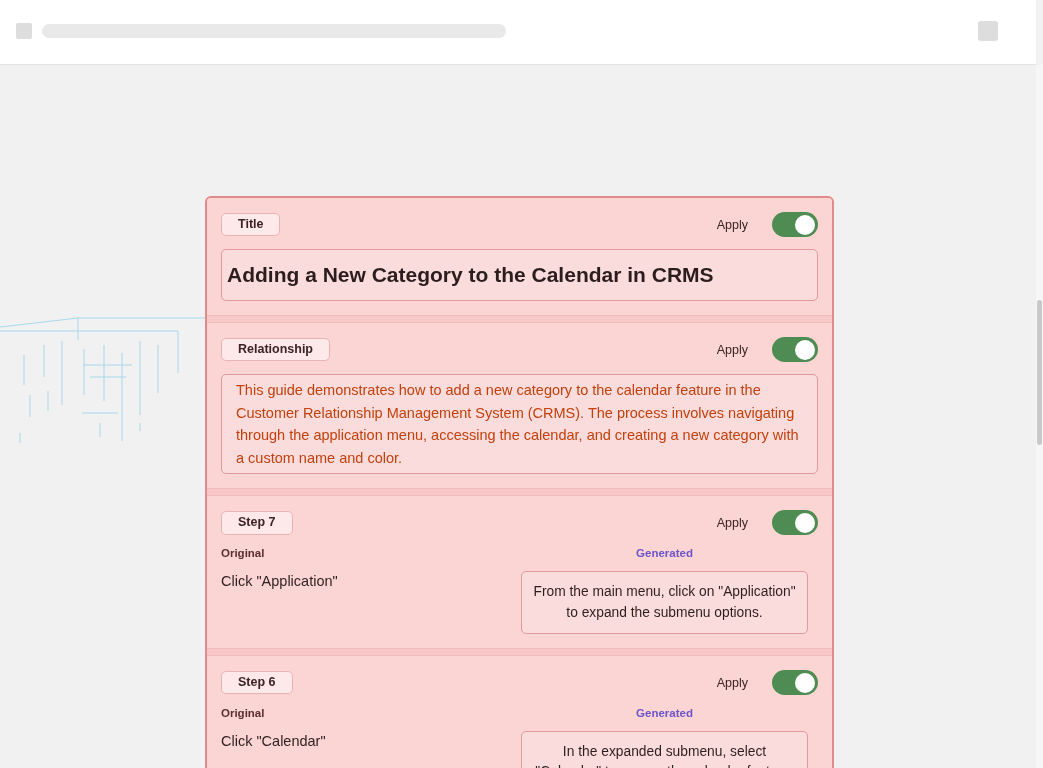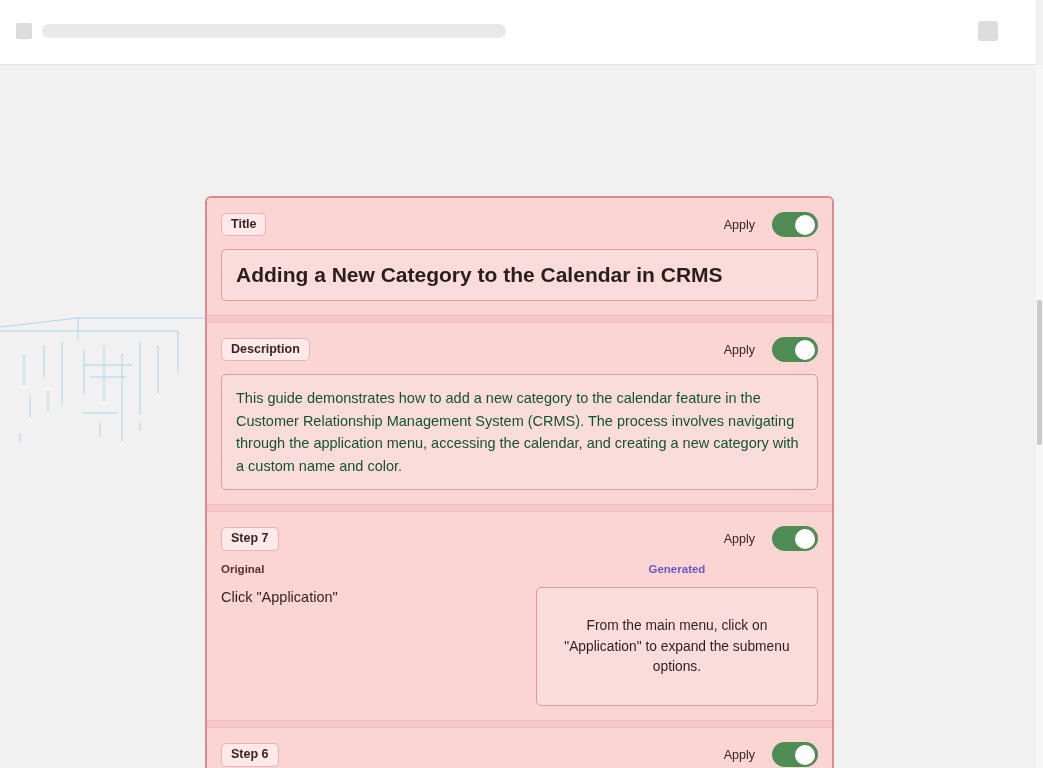--- a/index.html
+++ b/index.html
@@ -120,31 +120,31 @@
     align-items: center;
     justify-content: space-between;
     margin-bottom: 12px;
   }
 
   .chip {
     display: inline-block;
     background: #fde9e9;
     border: 1px solid #eab3b3;
     border-radius: 5px;
-    padding: 4px 9px;
+    padding: 4px 16px;
     font-size: 12.5px;
     font-weight: bold;
     color: #3d2323;
     line-height: 1.1;
   }
 
   .apply-wrap {
     display: flex;
     align-items: center;
-    gap: 17px;
+    gap: 24px;
   }
   .apply-label {
     font-size: 12.5px;
     color: #3a2424;
   }
   .toggle {
     position: relative;
     width: 46px;
     height: 25px;
     background: #4e8c53;
@@ -158,38 +158,37 @@
     width: 20px;
     height: 20px;
     background: #ffffff;
     border-radius: 50%;
   }
 
   .field-box {
     background: #fbdcdc;
     border: 1px solid #e09a9a;
     border-radius: 5px;
-    padding: 12px 14px;
-    color: #14532d;
+    padding: 4px 14px;
+    color: #c2410c;
   }
   .title-box {
     font-size: 21px;
     font-weight: bold;
     color: #2b1d1d;
-    padding: 13px 14px;
+    padding: 13px 5px;
     margin-top: 8px;
   }
   .desc-box {
     font-size: 14.5px;
     line-height: 1.56;
   }
 
   .step-cols {
     display: flex;
-    gap: 20px;
   }
   .col-left { width: 300px; }
   .col-right { width: 287px; text-align: center; }
 
   .col-label {
     font-size: 11.5px;
     font-weight: bold;
     margin-bottom: 12px;
   }
   .col-label.original { color: #5a2f2f; }
@@ -197,21 +196,21 @@
 
   .original-text {
     font-size: 14.5px;
     color: #2d1f1f;
     line-height: 1.4;
   }
   .generated-box {
     background: #fbdcdc;
     border: 1px solid #e09a9a;
     border-radius: 5px;
-    padding: 28px 11px;
+    padding: 10px 11px;
     font-size: 13.8px;
     line-height: 1.47;
     color: #2d1f1f;
   }
 </style>
 </head>
 <body>
 
 <div class="viewport">
 
@@ -259,21 +258,21 @@
               </span>
           </span>
         </div>
         <div class="field-box title-box">Adding a New Category to the Calendar in CRMS</div>
       </div>
 
       <div class="divider"></div>
 
       <div class="section">
         <div class="section-head">
-          <span class="chip">Description</span>
+          <span class="chip">Relationship</span>
           <span class="apply-wrap">
             <span class="apply-label">Apply</span>
             <span class="toggle">
                 <span class="knob"></span>
               </span>
           </span>
         </div>
         <div class="field-box desc-box">This guide demonstrates how to add a new category to the calendar feature in the Customer Relationship Management System (CRMS). The process involves navigating through the application menu, accessing the calendar, and creating a new category with a custom name and color.</div>
       </div>
 

